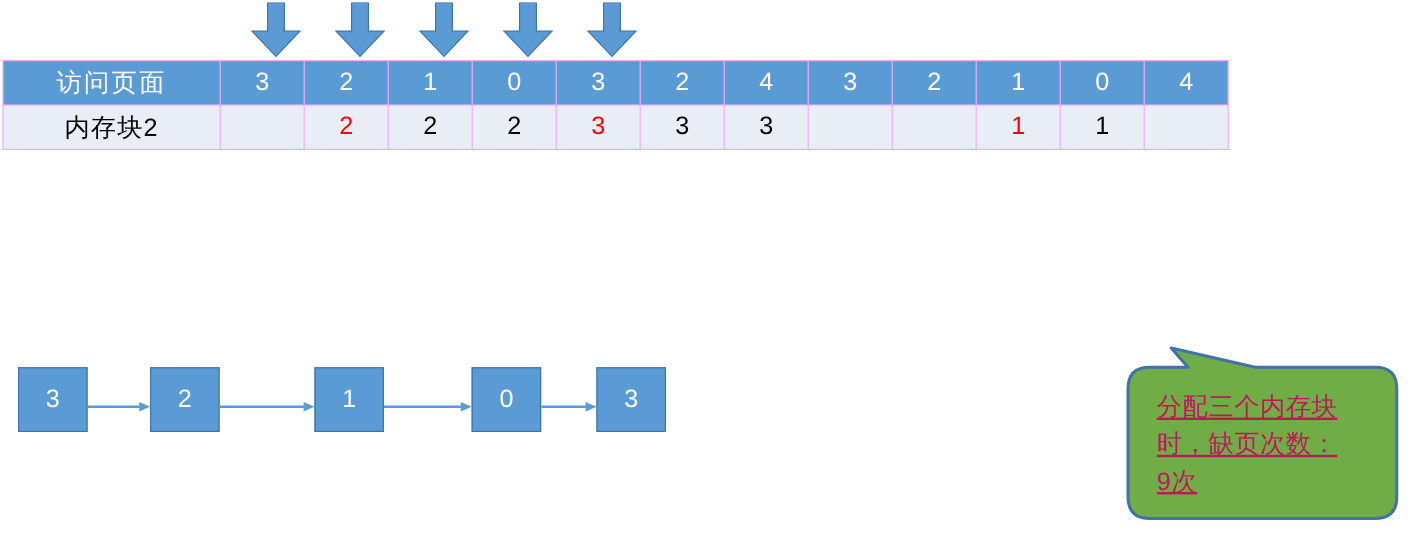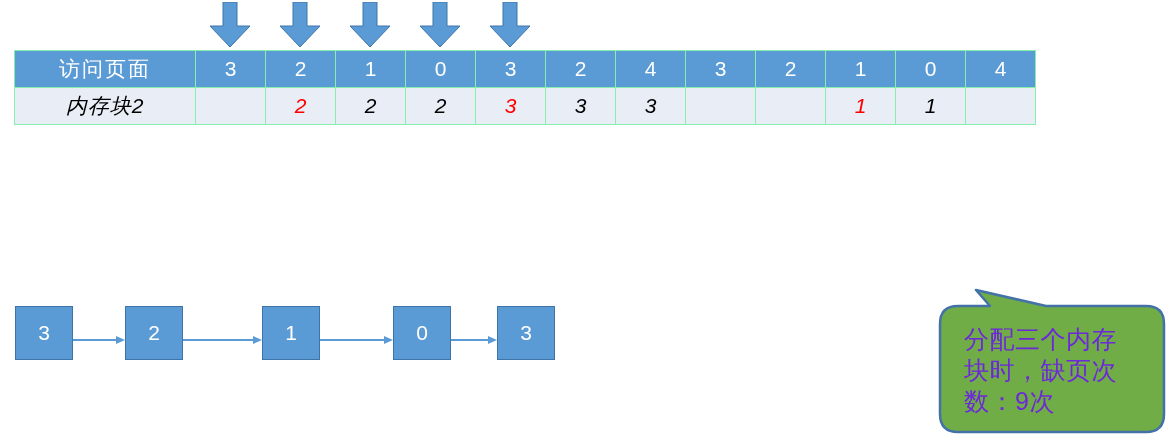--- a/index.html
+++ b/index.html
@@ -24,25 +24,25 @@
   .down-arrow {
     position: absolute;
     top: 2px;
     width: 44px;
     height: 46px;
   }
 
   
   #paging-table {
     position: absolute;
-    left: 14px;
+    left: 2px;
     top: 50px;
     border-collapse: separate;
     border-spacing: 1px;
-    background: #86efac;
+    background: #f0abfc;
     table-layout: fixed;
   }
   #paging-table td, #paging-table th {
     padding: 0;
     margin: 0;
     text-align: center;
     vertical-align: middle;
     height: 36px;
     font-size: 21px;
     font-weight: normal;
@@ -57,21 +57,21 @@
     background: #5b9bd5;
     color: #ffffff;
     font-weight: normal;
     font-size: 24px;
     letter-spacing: 2px;
   }
   .col-label { width: 180px; }
   .col-data  { width: 69px; }
 
   .band-a { background: #d6dcec; }
-  .band-b { background: #e9edf5; font-style: italic; }
+  .band-b { background: #e9edf5; }
   .rowlabel {
     font-size: 24px;
     color: #000000;
     letter-spacing: 1px;
   }
   .val-red   { color: #ff0000; }
   .val-black { color: #000000; }
   .check     { color: #111111; font-size: 23px; }
 
   
@@ -108,24 +108,25 @@
     left: 938px;
     top: 288px;
     width: 228px;
     height: 146px;
   }
   #callout-text {
     position: absolute;
     left: 26px;
     top: 36px;
     width: 160px;
-    color: #6d28d9;
-    font-size: 25px;
+    color: #be185d;
+    font-size: 21px;
     line-height: 31px;
     letter-spacing: 0.5px;
+    text-decoration: underline;
   }
 </style>
 </head>
 <body>
 
 <div id="arrow-row">
     <div class="down-arrow" style="left: 208px;"><svg width="44" height="46" viewBox="0 0 44 46">
         <path d="M 15 0 L 29 0 L 29 24 L 42 24 L 22 45 L 2 24 L 15 24 Z" fill="#5b9bd5" stroke="#3e74a8" stroke-width="1"></path>
       </svg></div>
     <div class="down-arrow" style="left: 278px;"><svg width="44" height="46" viewBox="0 0 44 46">

